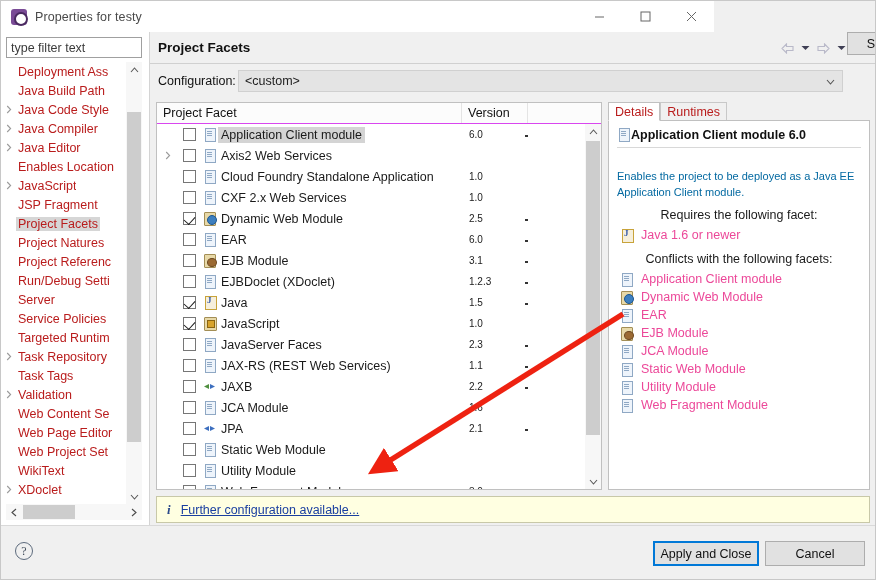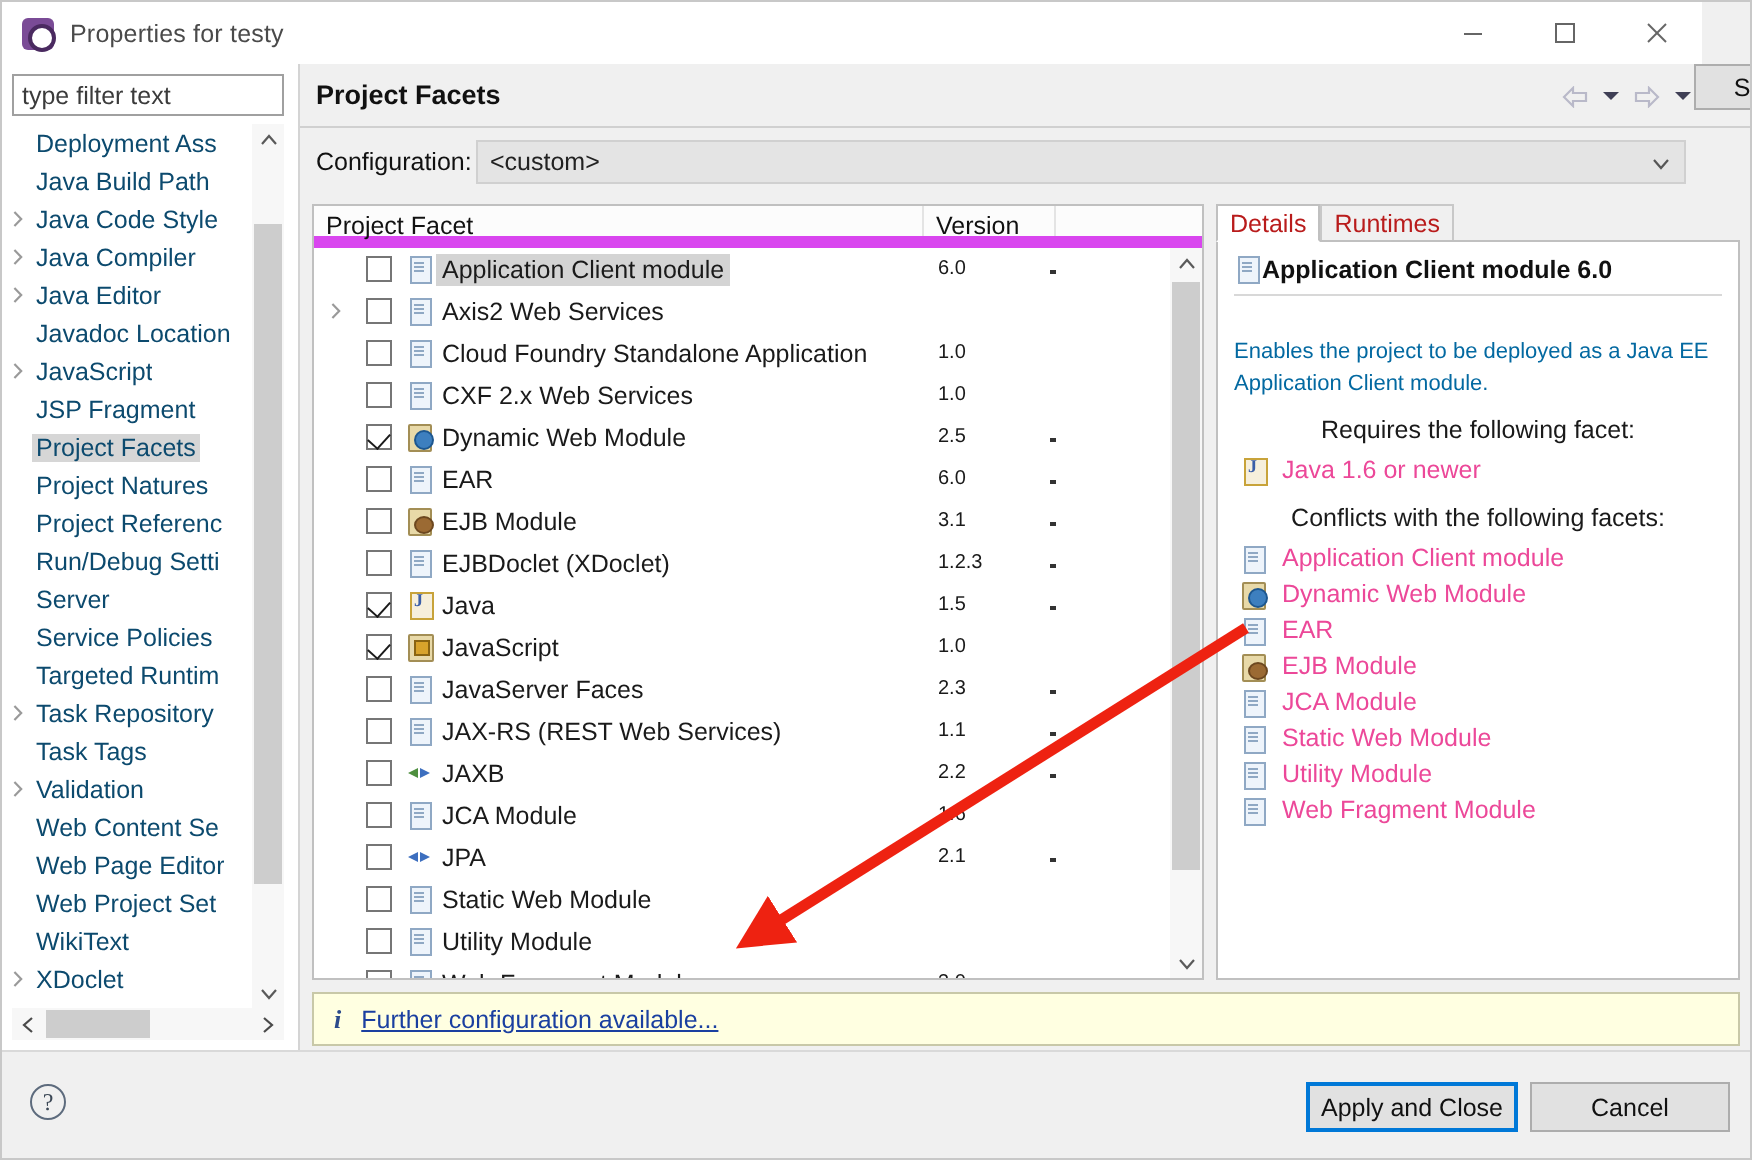--- a/index.html
+++ b/index.html
@@ -16,21 +16,21 @@
   #app {
     position: relative;
     width: 876px; height: 580px;
     background: #f0f0f0;
     border: 1px solid #c8c8c8;
     overflow: hidden;
   }
 
   
   .titlebar {
-    position: absolute; left: 0; top: 0; width: 850px; height: 31px;
+    position: absolute; left: 0; top: 0; width: 713px; height: 31px;
     background: #ffffff;
     display: flex; align-items: center;
   }
   .title-icon {
     width: 16px; height: 16px; margin-left: 10px; margin-right: 8px;
     position: relative; flex: 0 0 auto;
   }
   .title-icon .gear {
     position: absolute; left: 0; top: 0; width: 16px; height: 16px;
     background: #7a4b96; border-radius: 3px;
@@ -75,21 +75,21 @@
   .tree-wrap {
     position: absolute; left: 5px; top: 30px; width: 136px; height: 458px;
     background: #fff; overflow: hidden;
   }
   .tree-list {
     position: absolute; left: 0; top: 0; width: 120px;
   }
   .tree-item {
     height: 19px; display: flex; align-items: center;
     padding-left: 11px; white-space: nowrap;
-    font-size: 12.5px; color: #0c4a6e;
+    font-size: 12.5px; color: #b91c1c;
   }
   .tree-item.selected .tlabel {
     background: #d6d6d6;
     padding: 0 2px; margin-left: -2px;
   }
   .tw {
     width: 12px; flex: 0 0 12px; display: inline-block;
     color: #9a9a9a; font-size: 10px; line-height: 1;
     margin-left: -11px;
   }
@@ -173,21 +173,21 @@
   .btn-saveas { position: absolute; left: 697px; top: 0; width: 96px; height: 23px; }
 
   
   .facet-panel {
     position: absolute; left: 6px; top: 70px; width: 446px; height: 388px;
     background: #ffffff; border: 1px solid #c0c0c0;
     overflow: hidden;
   }
   .fhead {
     position: absolute; left: 0; top: 0; width: 444px; height: 21px;
-    background: #fcfcfc; border-bottom: 6px solid #d946ef;
+    background: #fcfcfc; border-bottom: 1px solid #d946ef;
     display: flex;
   }
   .fhead .c1 {
     width: 305px; padding-left: 6px; line-height: 20px; font-size: 12.5px;
     border-right: 1px solid #e4e4e4; color: #111;
   }
   .fhead .c2 {
     width: 66px; padding-left: 6px; line-height: 20px; font-size: 12.5px;
     border-right: 1px solid #e4e4e4; color: #111;
   }
@@ -430,21 +430,21 @@
             <div class="tree-item">
               <span class="tw">
                 <svg width="6" height="9" viewBox="0 0 6 9">
                   <path d="M1.2 1 L4.6 4.5 L1.2 8" fill="none" stroke="currentColor" stroke-width="1.1"></path>
                 </svg>
               </span>
               <span class="tlabel">Java Editor</span>
             </div>
             <div class="tree-item">
               <span class="tw"></span>
-              <span class="tlabel">Javadoc Location</span>
+              <span class="tlabel">Enables Location</span>
             </div>
             <div class="tree-item">
               <span class="tw">
                 <svg width="6" height="9" viewBox="0 0 6 9">
                   <path d="M1.2 1 L4.6 4.5 L1.2 8" fill="none" stroke="currentColor" stroke-width="1.1"></path>
                 </svg>
               </span>
               <span class="tlabel">JavaScript</span>
             </div>
             <div class="tree-item">

